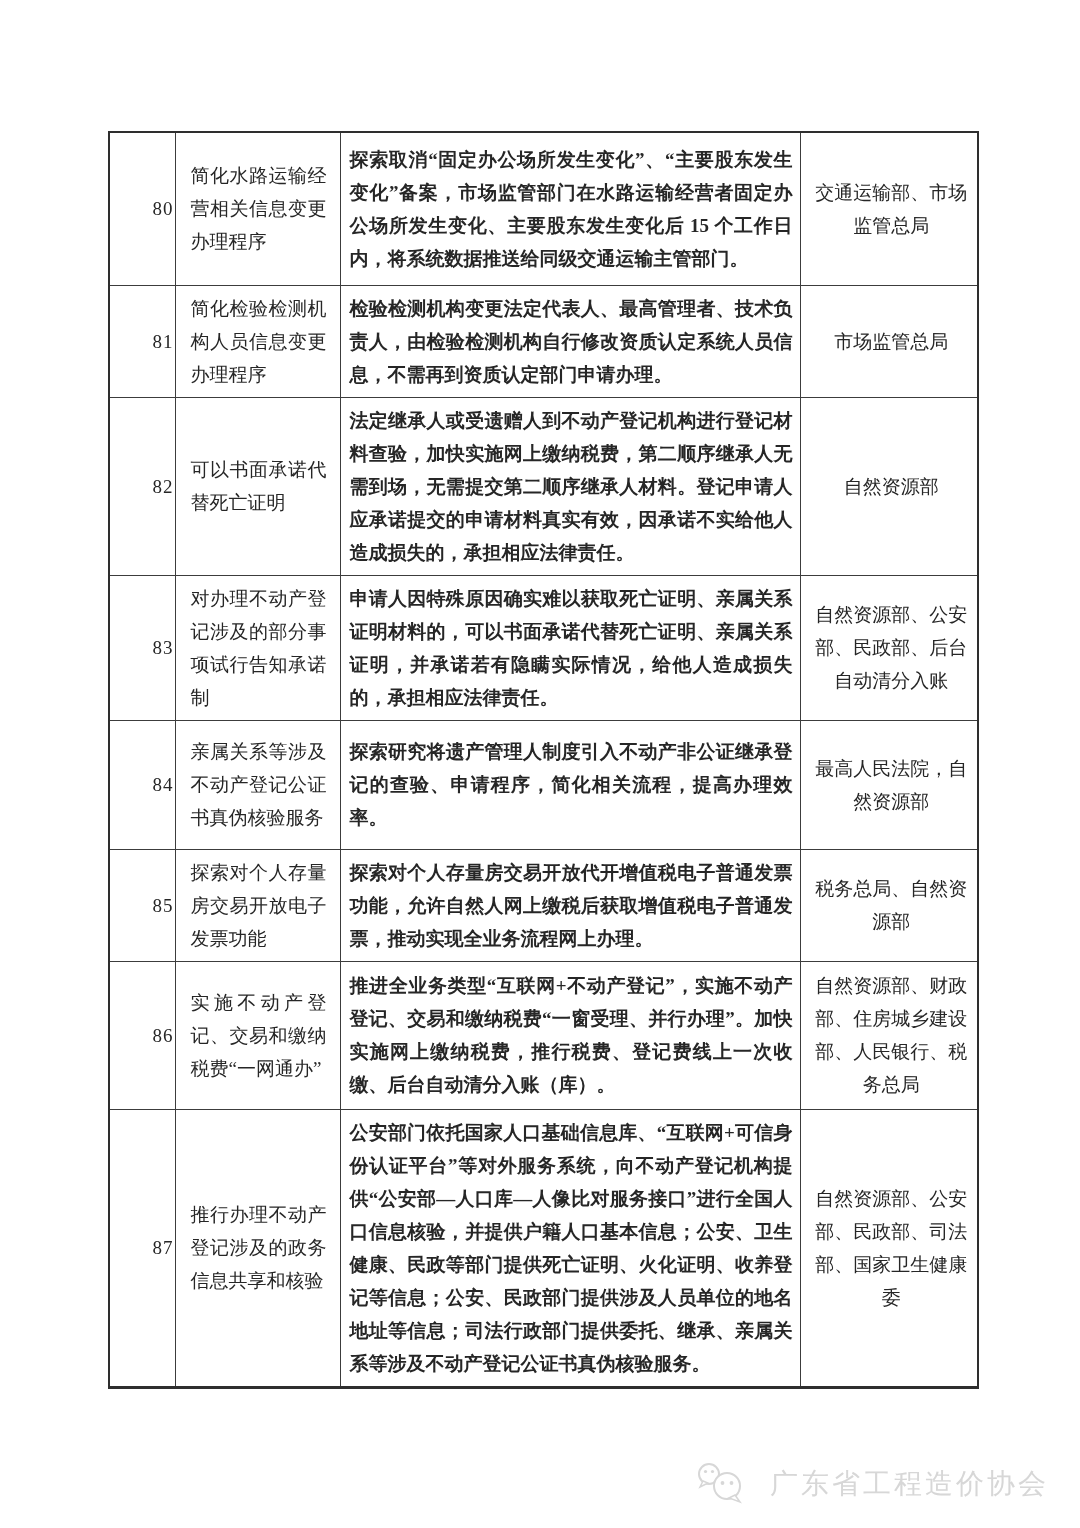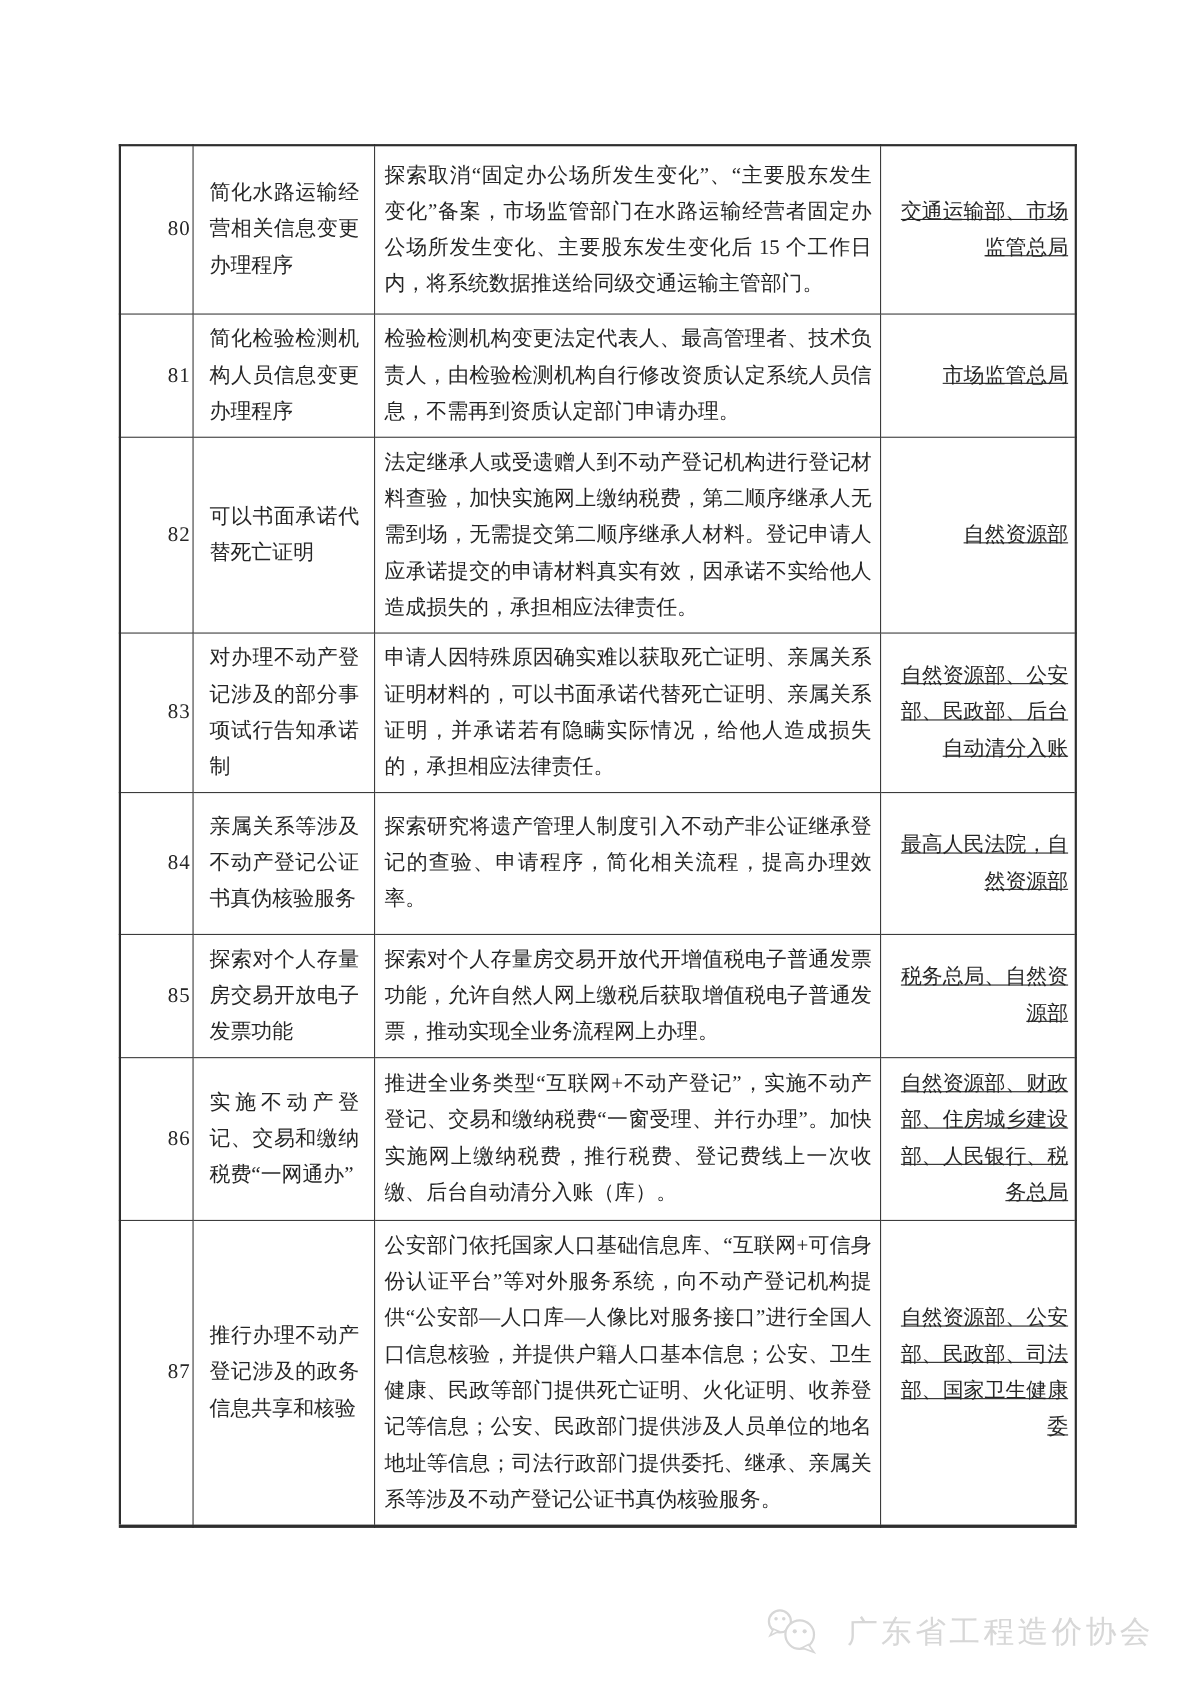--- a/index.html
+++ b/index.html
@@ -45,26 +45,26 @@
 
   td.col-task {
     padding: 6px 13px 6px 15px;
     text-align: justify;
     margin-top: 29px;
   }
 
   td.col-desc {
     padding: 6px 7px 6px 9px;
     text-align: justify;
+    font-weight: bold;
   }
 
   td.col-dept {
     padding: 6px 6px 6px 11px;
-    text-align: right;
-    text-decoration: underline;
+    text-align: center;
   }
 
   
   .watermark {
     position: absolute;
     top: 1462px;
     right: 31px;
     display: flex;
     align-items: center;
     gap: 21px;

